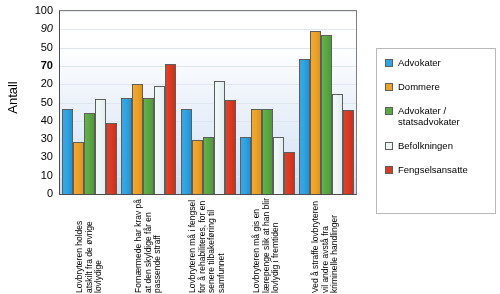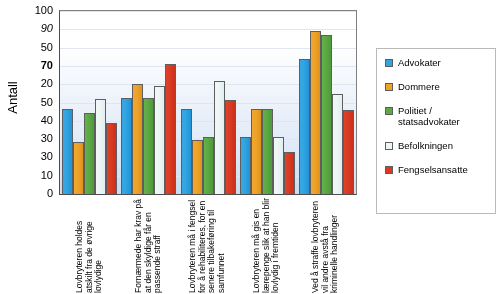--- a/index.html
+++ b/index.html
@@ -266,21 +266,21 @@
       <div class="legend-item">
         <span class="legend-swatch" style="background: rgb(49, 165, 226);"></span>
         <span class="legend-label">Advokater</span>
       </div>
       <div class="legend-item">
         <span class="legend-swatch" style="background: rgb(237, 162, 40);"></span>
         <span class="legend-label">Dommere</span>
       </div>
       <div class="legend-item">
         <span class="legend-swatch" style="background: rgb(90, 169, 67);"></span>
-        <span class="legend-label">Politiet / statsadvokater</span>
+        <span class="legend-label">Advokater / statsadvokater</span>
       </div>
       <div class="legend-item">
         <span class="legend-swatch" style="background: rgb(237, 245, 245);"></span>
         <span class="legend-label">Befolkningen</span>
       </div>
       <div class="legend-item">
         <span class="legend-swatch" style="background: rgb(217, 58, 35);"></span>
         <span class="legend-label">Fengselsansatte</span>
       </div>
     </div>

